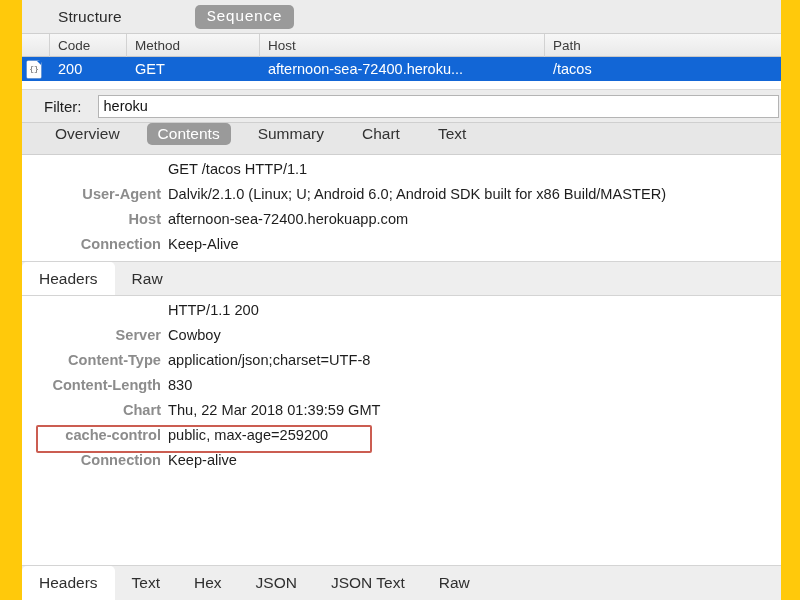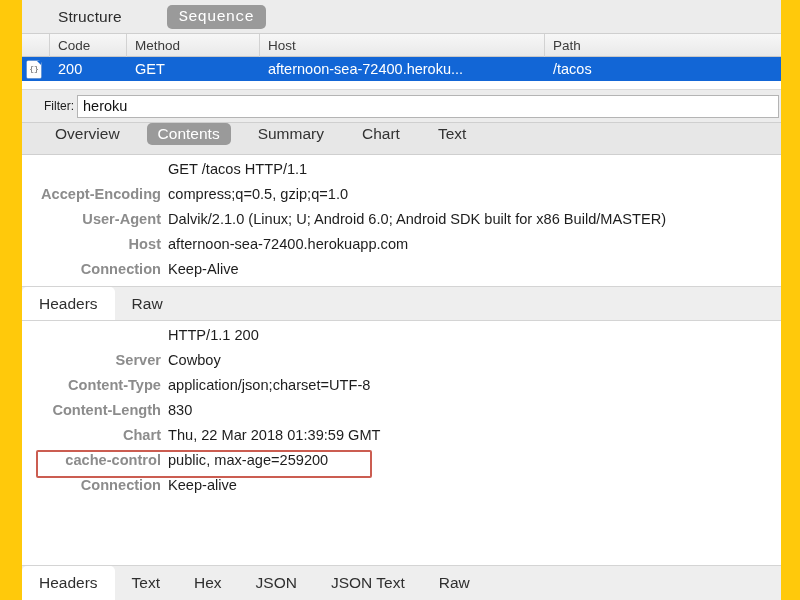--- a/index.html
+++ b/index.html
@@ -27,20 +27,21 @@
 
   
   .seg-row {
     height: 34px;
     background: #ececec;
     border-bottom: 1px solid #cfcfcf;
     display: flex;
     align-items: center;
     padding-left: 24px;
     flex: 0 0 auto;
+    gap: 28px;
   }
   .seg {
     font-size: 15.5px;
     color: #2b2b2b;
     padding: 3px 12px;
     border-radius: 5px;
     letter-spacing: 0.1px;
   }
   .seg + .seg { margin-left: 33px; font-family: Liberation Mono, monospace; }
   .seg.active {
@@ -113,22 +114,22 @@
   
   .filter-bar {
     height: 33px;
     background: #ececec;
     display: flex; align-items: center;
     padding: 0 2px 0 4px;
     border-bottom: 1px solid #cfcfcf;
     flex: 0 0 auto;
   }
   .filter-label {
-    font-size: 12px; color: #1c1c1c;
-    padding: 0 3px 0 18px;
+    font-size: 15px; color: #1c1c1c;
+    padding: 0 16px 0 18px;
   }
   .filter-input {
     flex: 1 1 auto;
     height: 23px;
     background: #ffffff;
     border: 1px solid #b4b4b4;
     font-size: 14.5px;
     color: #111;
     padding: 0 5px;
     line-height: 21px;
@@ -264,24 +265,20 @@
       <div class="pill">Chart</div>
       <div class="pill">Text</div>
     </div>
 
     <div class="kvpane">
       <div class="kvrow">
         <div class="kvkey"></div>
         <div class="kvval">GET /tacos HTTP/1.1</div>
       </div>
       <div class="kvrow">
-        <div class="kvkey">Accept-Encoding</div>
-        <div class="kvval">compress;q=0.5, gzip;q=1.0</div>
-      </div>
-      <div class="kvrow">
         <div class="kvkey">User-Agent</div>
         <div class="kvval">Dalvik/2.1.0 (Linux; U; Android 6.0; Android SDK built for x86 Build/MASTER)</div>
       </div>
       <div class="kvrow">
         <div class="kvkey">Host</div>
         <div class="kvval">afternoon-sea-72400.herokuapp.com</div>
       </div>
       <div class="kvrow">
         <div class="kvkey">Connection</div>
         <div class="kvval">Keep-Alive</div>

